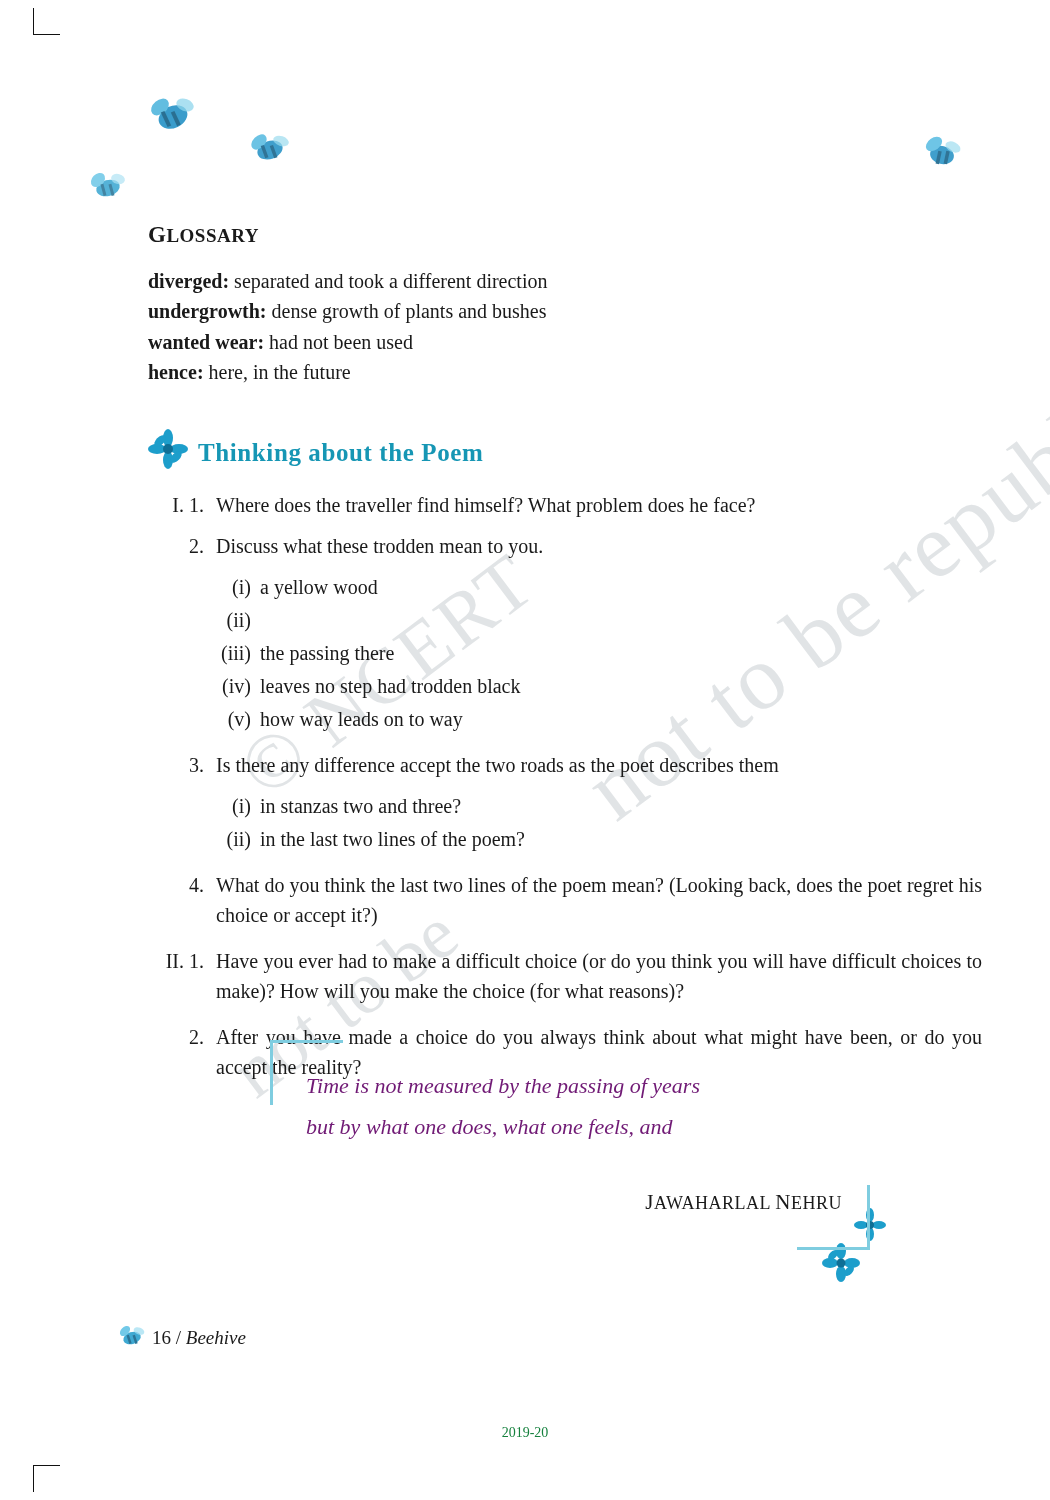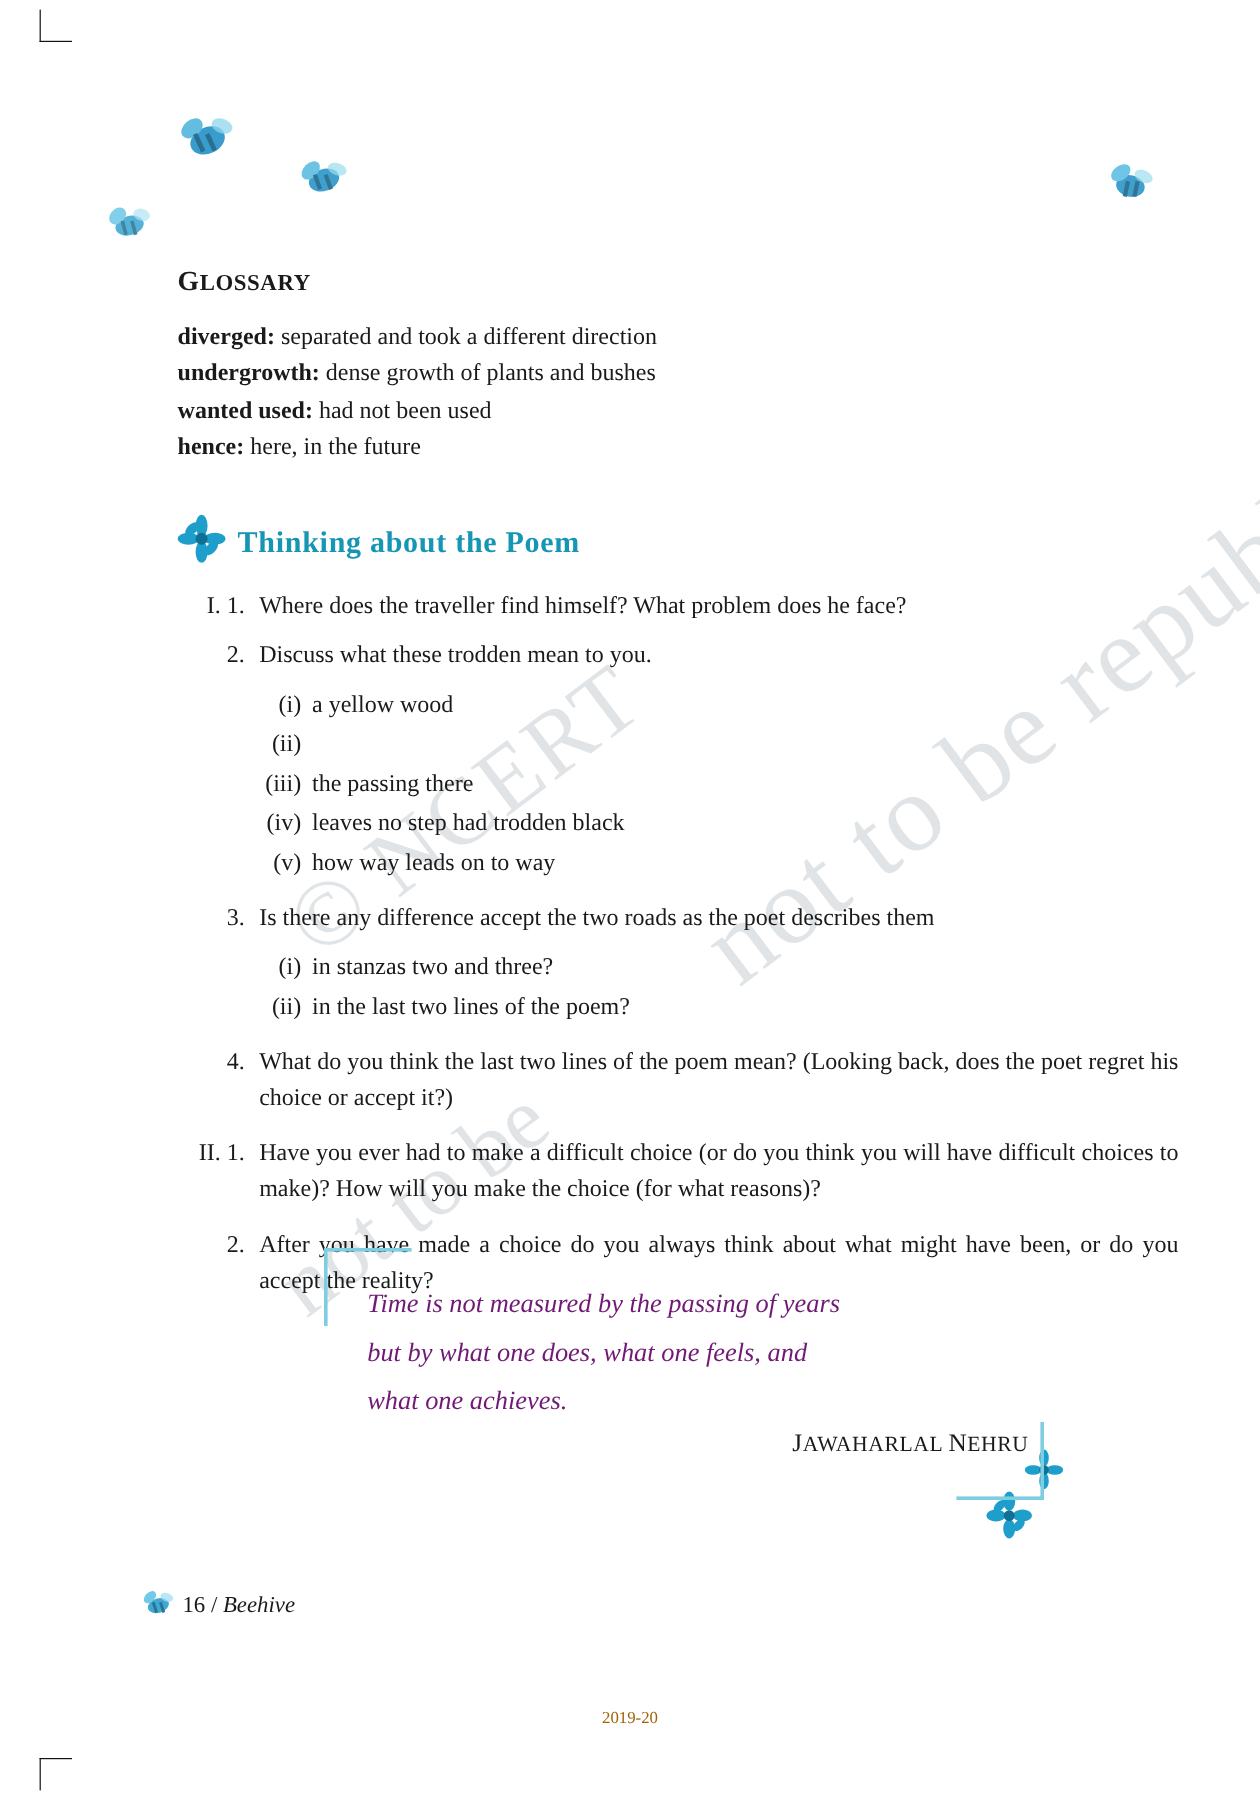--- a/index.html
+++ b/index.html
@@ -163,21 +163,21 @@
     top: 26px;
     width: 540px;
     font-family: "Liberation Serif", serif;
     font-style: italic;
     font-size: 22px;
     line-height: 1.85;
     color: #701a75;
   }
   .quote-attrib {
     position: absolute;
-    right: 13px;
+    right: 28px;
     top: 150px;
     font-family: "Liberation Serif", serif;
     font-size: 18px;
     letter-spacing: 0.5px;
     text-align: right;
   }
   .quote-attrib .cap { font-size: 21px; }
 
   
   .footer {
@@ -189,21 +189,21 @@
   }
   .footer i { font-style: italic; }
 
   .year {
     position: absolute;
     left: 0;
     right: 0;
     top: 1425px;
     text-align: center;
     font-size: 14px;
-    color: #a16207;
+    color: #15803d;
     font-family: "Liberation Serif", serif;
   }
 
   
   .deco { position: absolute; z-index: 6; pointer-events: none; }
 </style>
 </head>
 <body>
 
 <div class="page">
@@ -266,21 +266,21 @@
     <div class="gloss-list">
       <div class="gloss-item">
         <b>diverged:</b>
         <span>separated and took a different direction</span>
       </div>
       <div class="gloss-item">
         <b>undergrowth:</b>
         <span>dense growth of plants and bushes</span>
       </div>
       <div class="gloss-item">
-        <b>wanted used:</b>
+        <b>wanted wear:</b>
         <span>had not been used</span>
       </div>
       <div class="gloss-item">
         <b>hence:</b>
         <span>here, in the future</span>
       </div>
     </div>
 
     <div class="section-title-row">
       <svg width="52" height="52" viewBox="0 0 52 52" style="margin-left:-6px;margin-top:-6px;">
@@ -362,21 +362,20 @@
 
     </div>
   </div>
 
   <div class="quotebox">
     <div class="qcorner-tl"></div>
     <div class="qcorner-br"></div>
     <div class="quote-lines">
       <div>Time is not measured by the passing of years</div>
       <div>but by what one does, what one feels, and</div>
-      <div>what one achieves.</div>
     </div>
     <div class="quote-attrib">
       <span class="cap">J</span><span>AWAHARLAL</span>
       <span class="cap">N</span><span>EHRU</span>
     </div>
   </div>
 
   <svg class="deco" style="left:850px;top:1205px;" width="40" height="40" viewBox="0 0 40 40">
     <g fill="#1d9ecb">
       <ellipse cx="20" cy="10" rx="4" ry="7"></ellipse>

